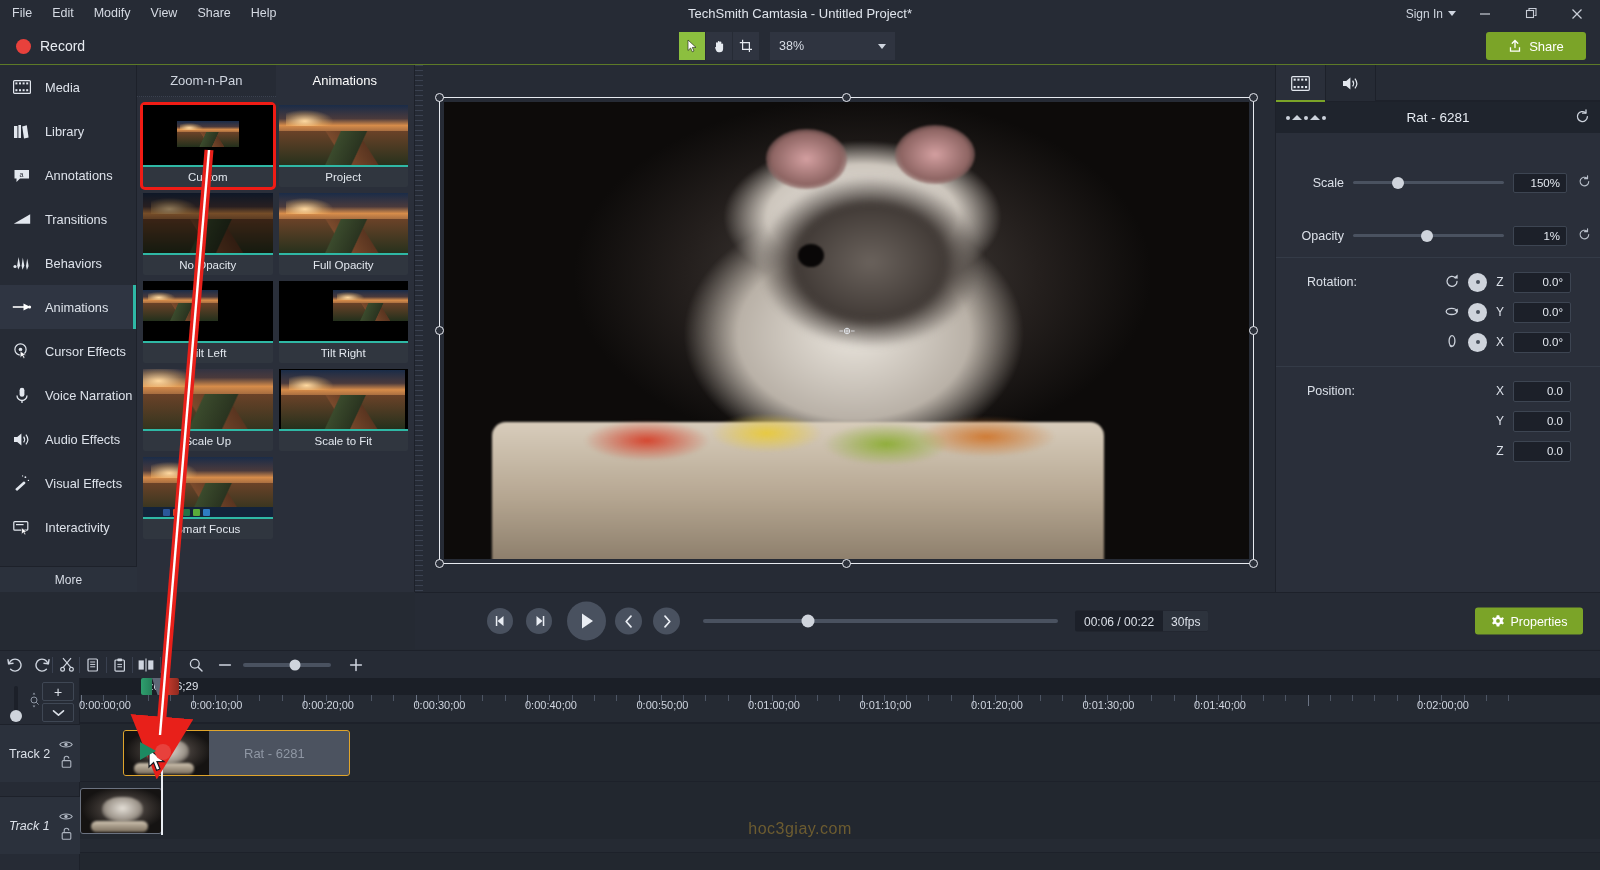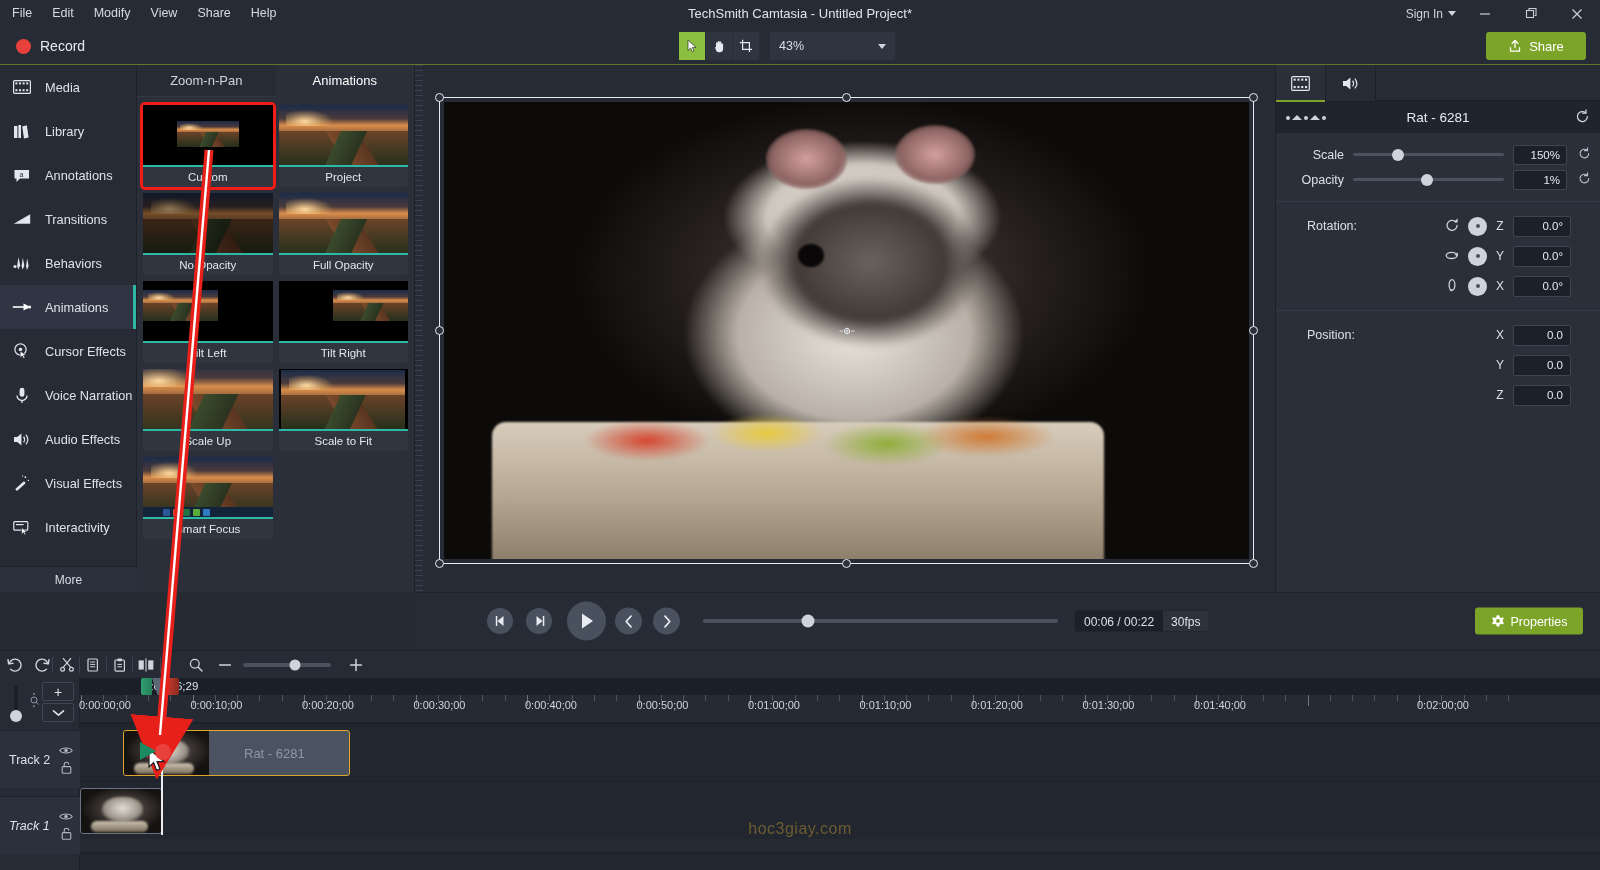--- a/index.html
+++ b/index.html
@@ -187,21 +187,21 @@
   .rp-tab.active { background:#2a2f3a; }
   .rp-tab.active::after { content:""; position:absolute; left:0; bottom:-1px; width:100%; height:2px; background:#7ba428; }
   .rp-tab-fill { flex:1; background:#262b35; border-bottom:1px solid #1d212a; }
   .rp-header { height:31px; background:#1f242d; display:flex; align-items:center; padding:0 10px; position:relative; }
   .rp-title { position:absolute; left:0; width:100%; text-align:center; font-size:13.5px; color:#e6ebf2; }
   .kf-dots { display:flex; align-items:center; gap:2px; z-index:2; }
   .kfd { width:4px; height:4px; border-radius:50%; background:#cdd3dc; }
   .kfr { width:0;height:0;border-left:5px solid transparent;border-right:5px solid transparent;border-bottom:5px solid #cdd3dc; position:relative; }
   .reset-ic { margin-left:auto; z-index:2; color:#cdd3dc; font-size:14px; }
   .rp-section { padding:9px 0; border-bottom:1px solid #343b47; }
-  .rp-row { height:25px; display:flex; align-items:center; padding:0 8px; gap:9px; }
+  .rp-row { height:25px; display:flex; align-items:center; padding:0 8px; gap:9px;margin-top:28px; }
   .rp-lbl { width:60px; text-align:right; font-size:12.5px; color:#dbe0e8; }
   .rp-track { flex:1; height:3px; background:#4a5260; border-radius:2px; position:relative; }
   .rp-knob { position:absolute; top:50%; transform:translate(-50%,-50%); width:12px; height:12px; border-radius:50%; background:#cfd4dc; }
   .rp-val { width:54px; height:20px; background:#1c2029; border:1px solid #3d4552; border-radius:2px; display:flex; align-items:center; justify-content:flex-end; padding-right:6px; font-size:11.5px; color:#e4e9f0; }
   .rp-reset { width:16px; text-align:center; color:#b9c0ca; font-size:13px; }
   .rot-row { height:30px; display:flex; align-items:center; padding:0 8px; gap:7px; justify-content:flex-end; }
   .rot-ic { width:18px; text-align:center; color:#ccd2db; font-size:14px; }
   .rot-knob { width:19px; height:19px; border-radius:50%; background:#cfd4dc; position:relative; }
   .rot-knob::after { content:""; position:absolute; left:50%; top:50%; transform:translate(-50%,-50%); width:4px; height:4px; border-radius:50%; background:#4a515d; }
   .axis-lbl { width:12px; font-size:12px; color:#dbe0e8; text-align:center; }
@@ -320,21 +320,21 @@
           <path d="M4,9 L4,4.2 a0.9,0.9 0 0 1 1.8,0 L5.8,7 L5.8,3 a0.9,0.9 0 0 1 1.8,0 L7.6,7 L7.6,3.4 a0.9,0.9 0 0 1 1.8,0 L9.4,7.2 L9.4,5 a0.9,0.9 0 0 1 1.7,0 L11.1,10 a3.4,3.4 0 0 1 -3.4,3.2 L6.6,13.2 a3,3 0 0 1 -2.6,-2 L3,8.6 a0.9,0.9 0 0 1 1,-0.6 Z" fill="#e6eaf0"></path>
         </svg>
       </div>
       <div class="tool-btn">
         <svg width="14" height="14" viewBox="0 0 14 14">
           <path d="M3.6,0.8 L3.6,10.4 L13,10.4" fill="none" stroke="#e6eaf0" stroke-width="1.2"></path>
           <path d="M0.8,3.6 L10.4,3.6 L10.4,13" fill="none" stroke="#e6eaf0" stroke-width="1.2"></path>
         </svg>
       </div>
       <div class="zoom-select">
-        <span>43%</span>
+        <span>38%</span>
         <span class="caret-dn"></span>
       </div>
     </div>
 
     <div class="share-btn">
       <svg width="14" height="14" viewBox="0 0 14 14">
         <path d="M7,1.5 L7,8.5 M4.2,4.3 L7,1.5 L9.8,4.3" fill="none" stroke="#fff" stroke-width="1.3" stroke-linecap="round"></path>
         <path d="M2.5,8.2 L2.5,12.2 L11.5,12.2 L11.5,8.2" fill="none" stroke="#fff" stroke-width="1.3"></path>
       </svg>
       <span>Share</span>
@@ -848,21 +848,21 @@
       <div class="plus-box">
         <span>+</span>
       </div>
       <div class="chev-box">
         <svg width="13" height="8" viewBox="0 0 13 8">
           <polyline points="1.5,1.8 6.5,6.2 11.5,1.8" fill="none" stroke="#dbe0e8" stroke-width="1.6" stroke-linecap="round" stroke-linejoin="round"></polyline>
         </svg>
       </div>
     </div>
 
-    <div class="track-head" style="top:52px;height:58px;">
+    <div class="track-head" style="top:46px;height:58px;">
       <span class="track-name">Track 2</span>
       <span class="th-icons">
         <svg width="14" height="9" viewBox="0 0 14 9">
           <path d="M0.8,4.5 C3,1.2 11,1.2 13.2,4.5 C11,7.8 3,7.8 0.8,4.5 Z" fill="none" stroke="#aeb5c0" stroke-width="1.1"></path>
           <circle cx="7" cy="4.5" r="1.7" fill="#aeb5c0"></circle>
         </svg>
         <svg width="11" height="13" viewBox="0 0 11 13">
           <rect x="1.2" y="5.6" width="8.6" height="6.6" rx="1" fill="none" stroke="#aeb5c0" stroke-width="1.1"></rect>
           <path d="M3.2,5.6 L3.2,3.6 a2.3,2.3 0 0 1 4.6,0" fill="none" stroke="#aeb5c0" stroke-width="1.1"></path>
         </svg>

